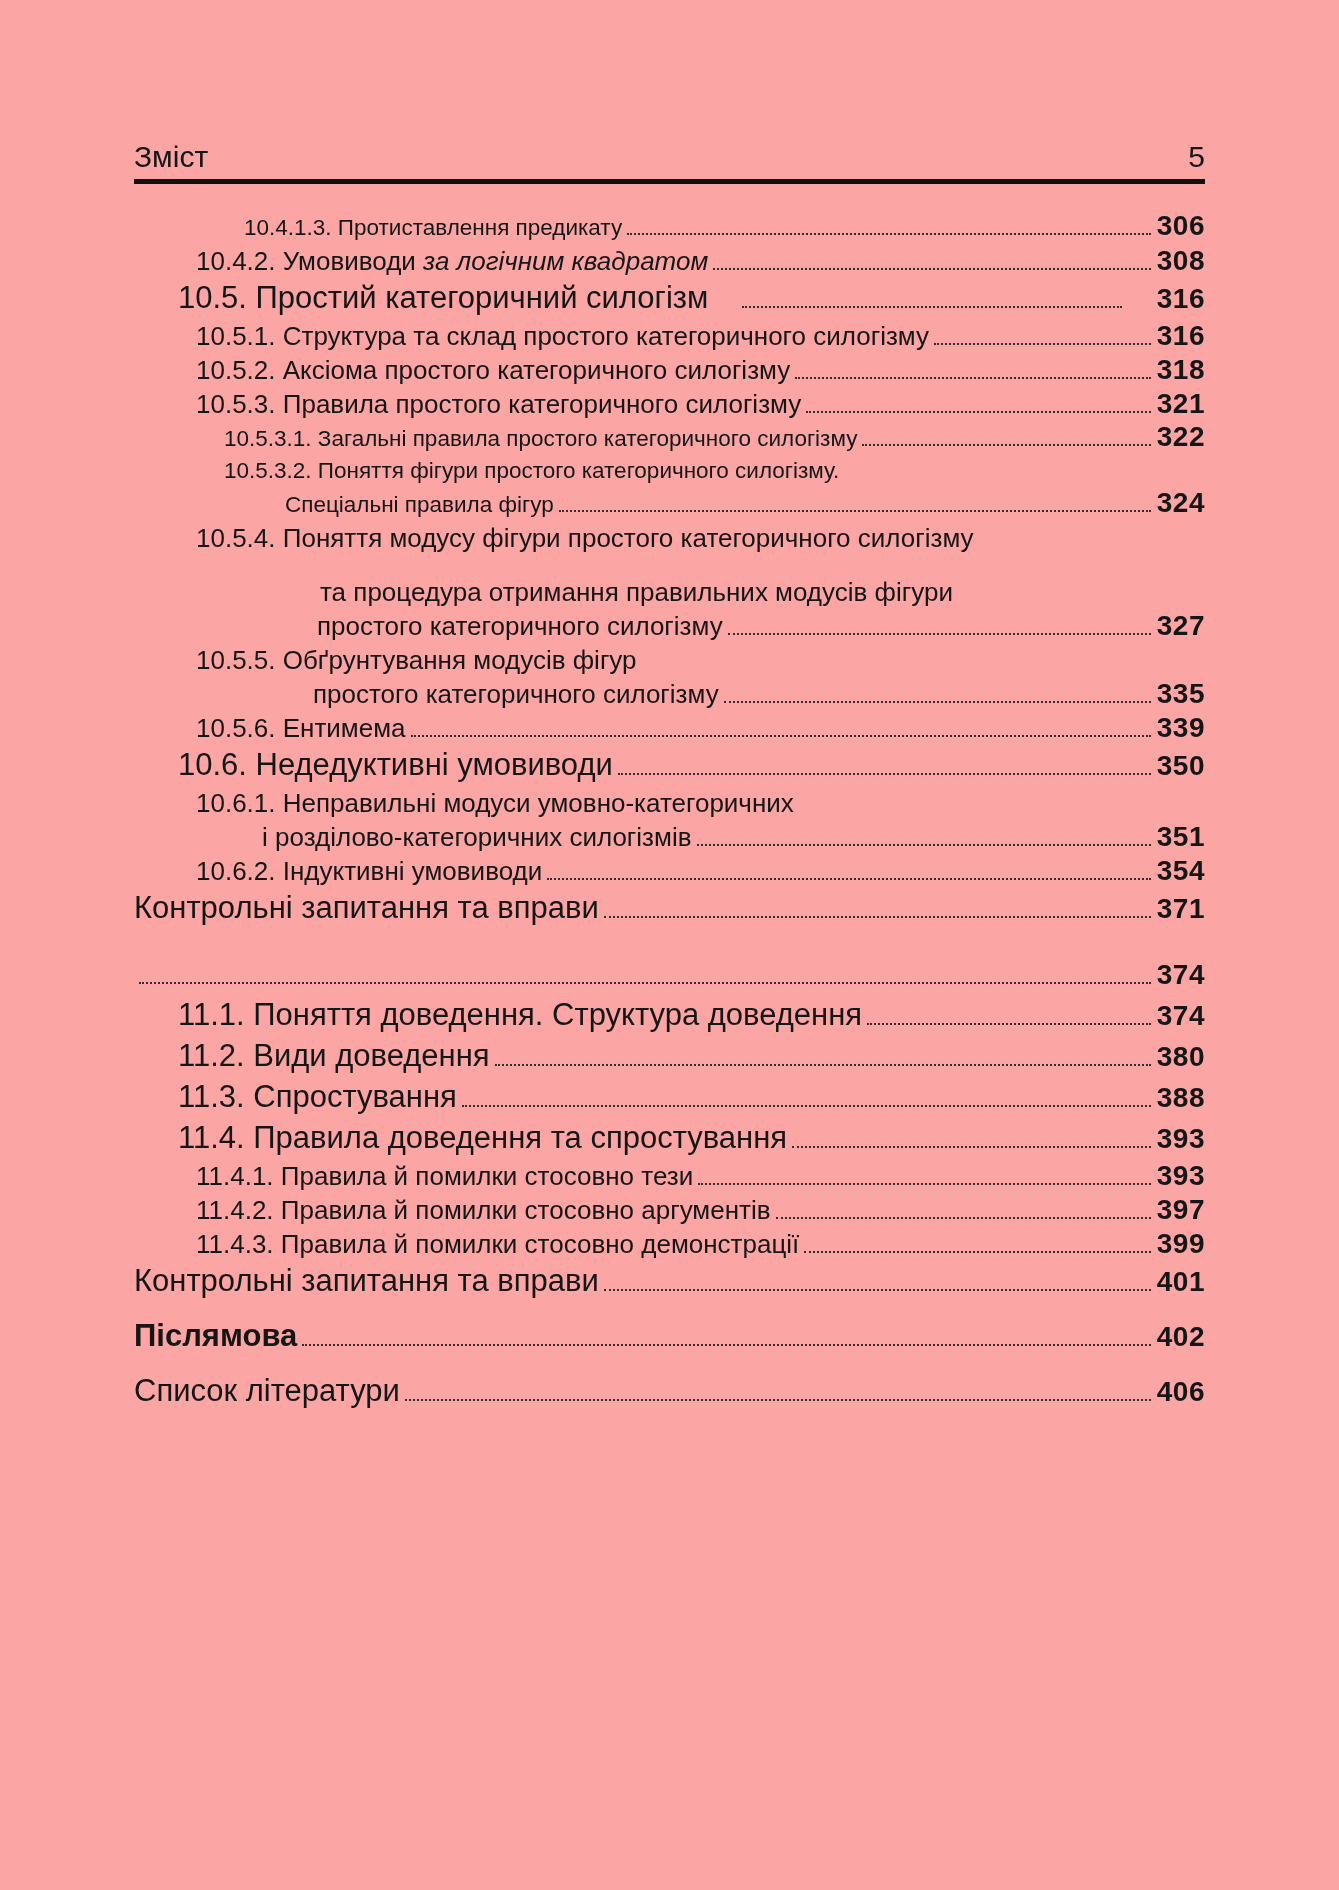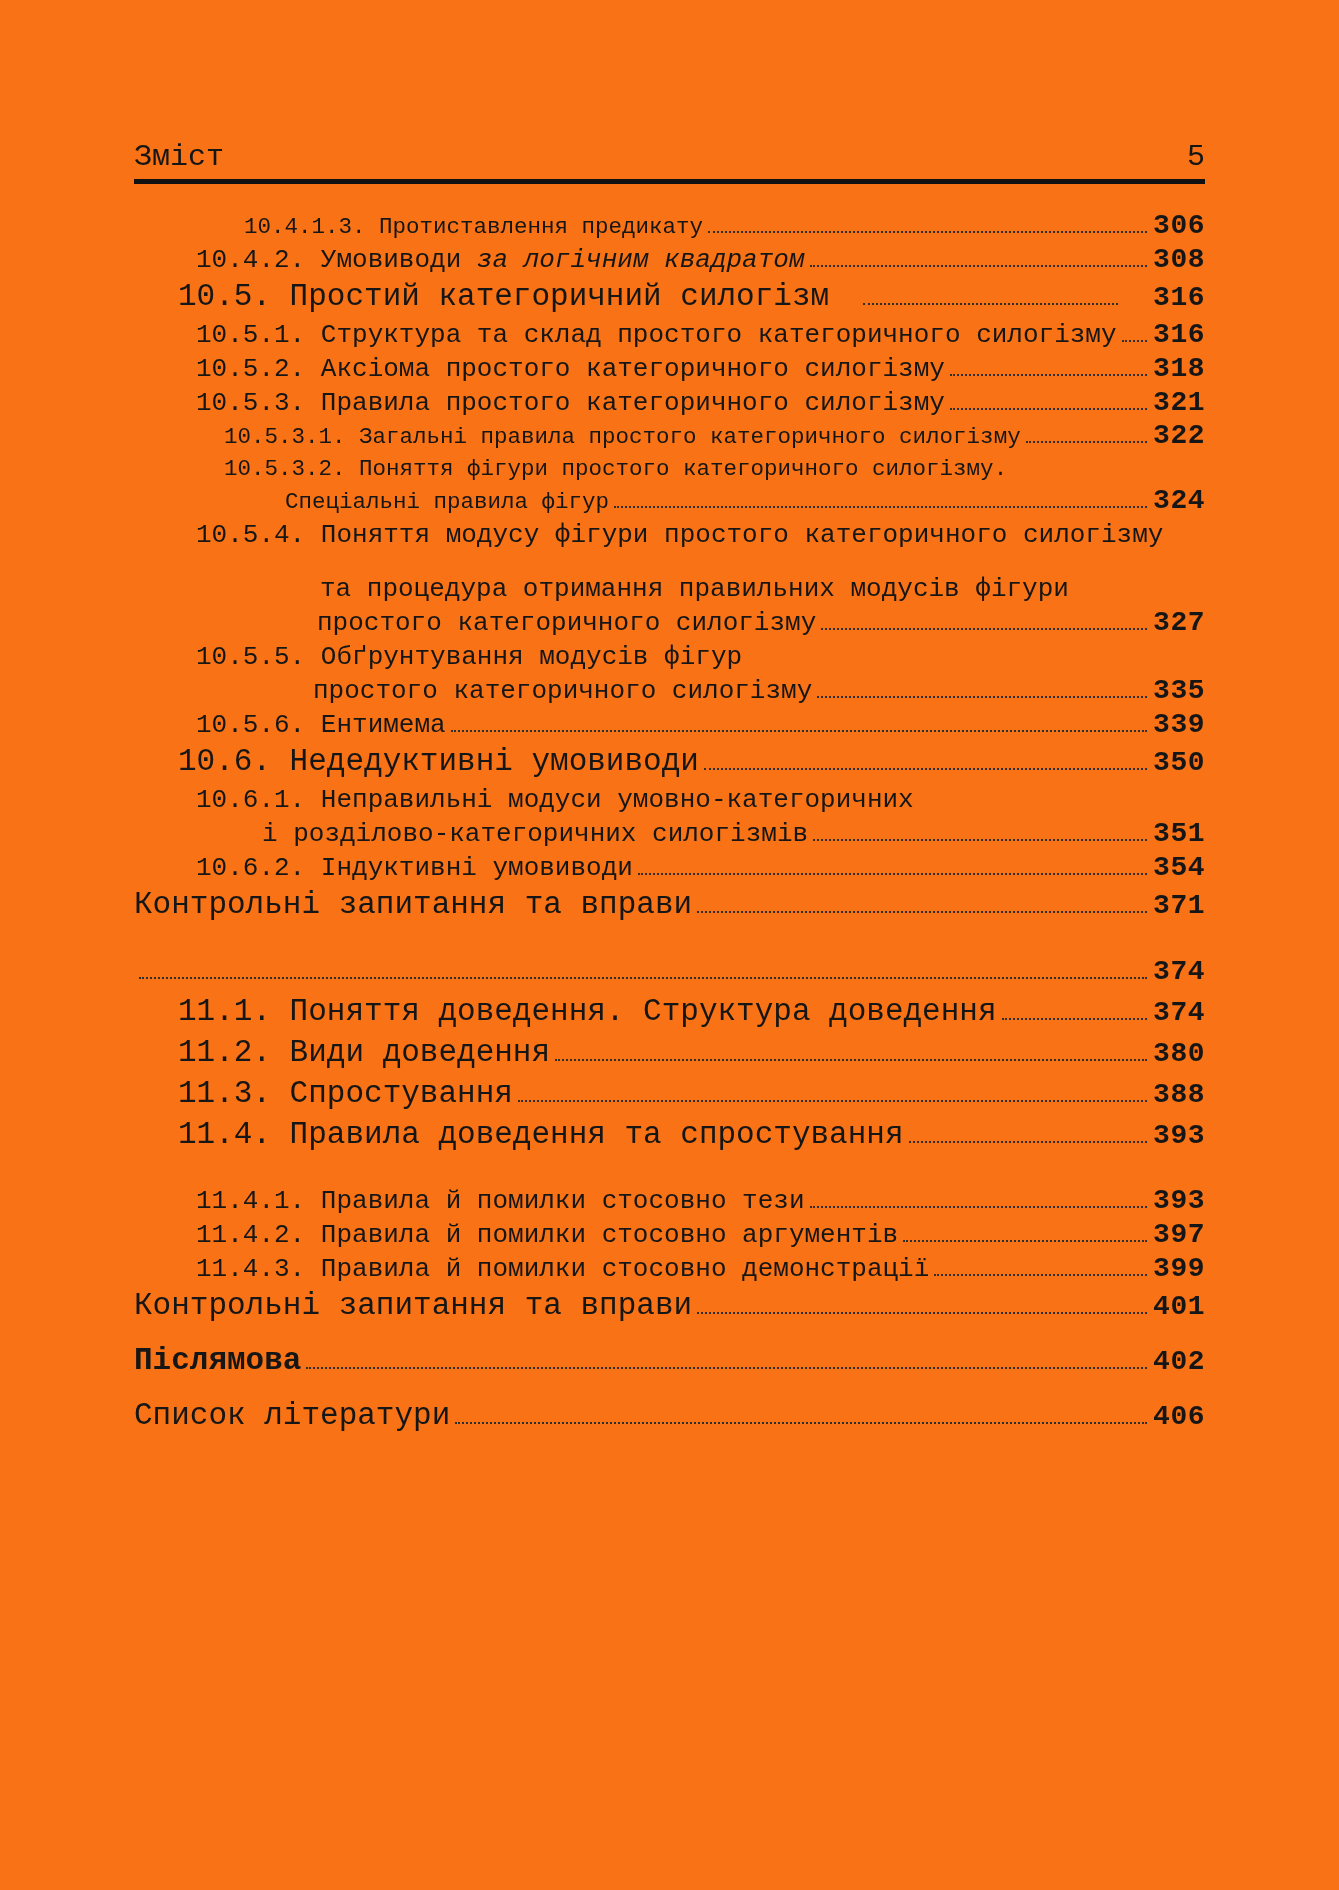--- a/index.html
+++ b/index.html
@@ -5,23 +5,23 @@
 <style>
   html, body {
     margin: 0;
     padding: 0;
     background: #ffffff;
   }
   .page {
     position: relative;
     width: 1339px;
     height: 1890px;
-    background: #f97316;
+    background: #fca5a5;
     overflow: hidden;
-    font-family: Liberation Mono, monospace;
+    font-family: Liberation Sans, sans-serif;
     color: #161616;
   }
   .content {
     position: absolute;
     left: 134px;
     width: 1071px;
     top: 138px;
   }
   .header {
     display: flex;
@@ -224,21 +224,21 @@
           </div>
         </div>
         <div class="entry s1">
           <div class="line" style="padding-left: 44px;">
             <span class="t">11.4. Правила доведення та спростування</span>
             <span class="dots"></span>
             <span class="pg">393</span>
           </div>
         </div>
         <div class="entry s2">
-          <div class="line" style="padding-left: 62px; margin-top: 28px;">
+          <div class="line" style="padding-left: 62px;">
             <span class="t">11.4.1. Правила й помилки стосовно тези</span>
             <span class="dots"></span>
             <span class="pg">393</span>
           </div>
         </div>
         <div class="entry s2">
           <div class="line" style="padding-left: 62px;">
             <span class="t">11.4.2. Правила й помилки стосовно аргументів</span>
             <span class="dots"></span>
             <span class="pg">397</span>

